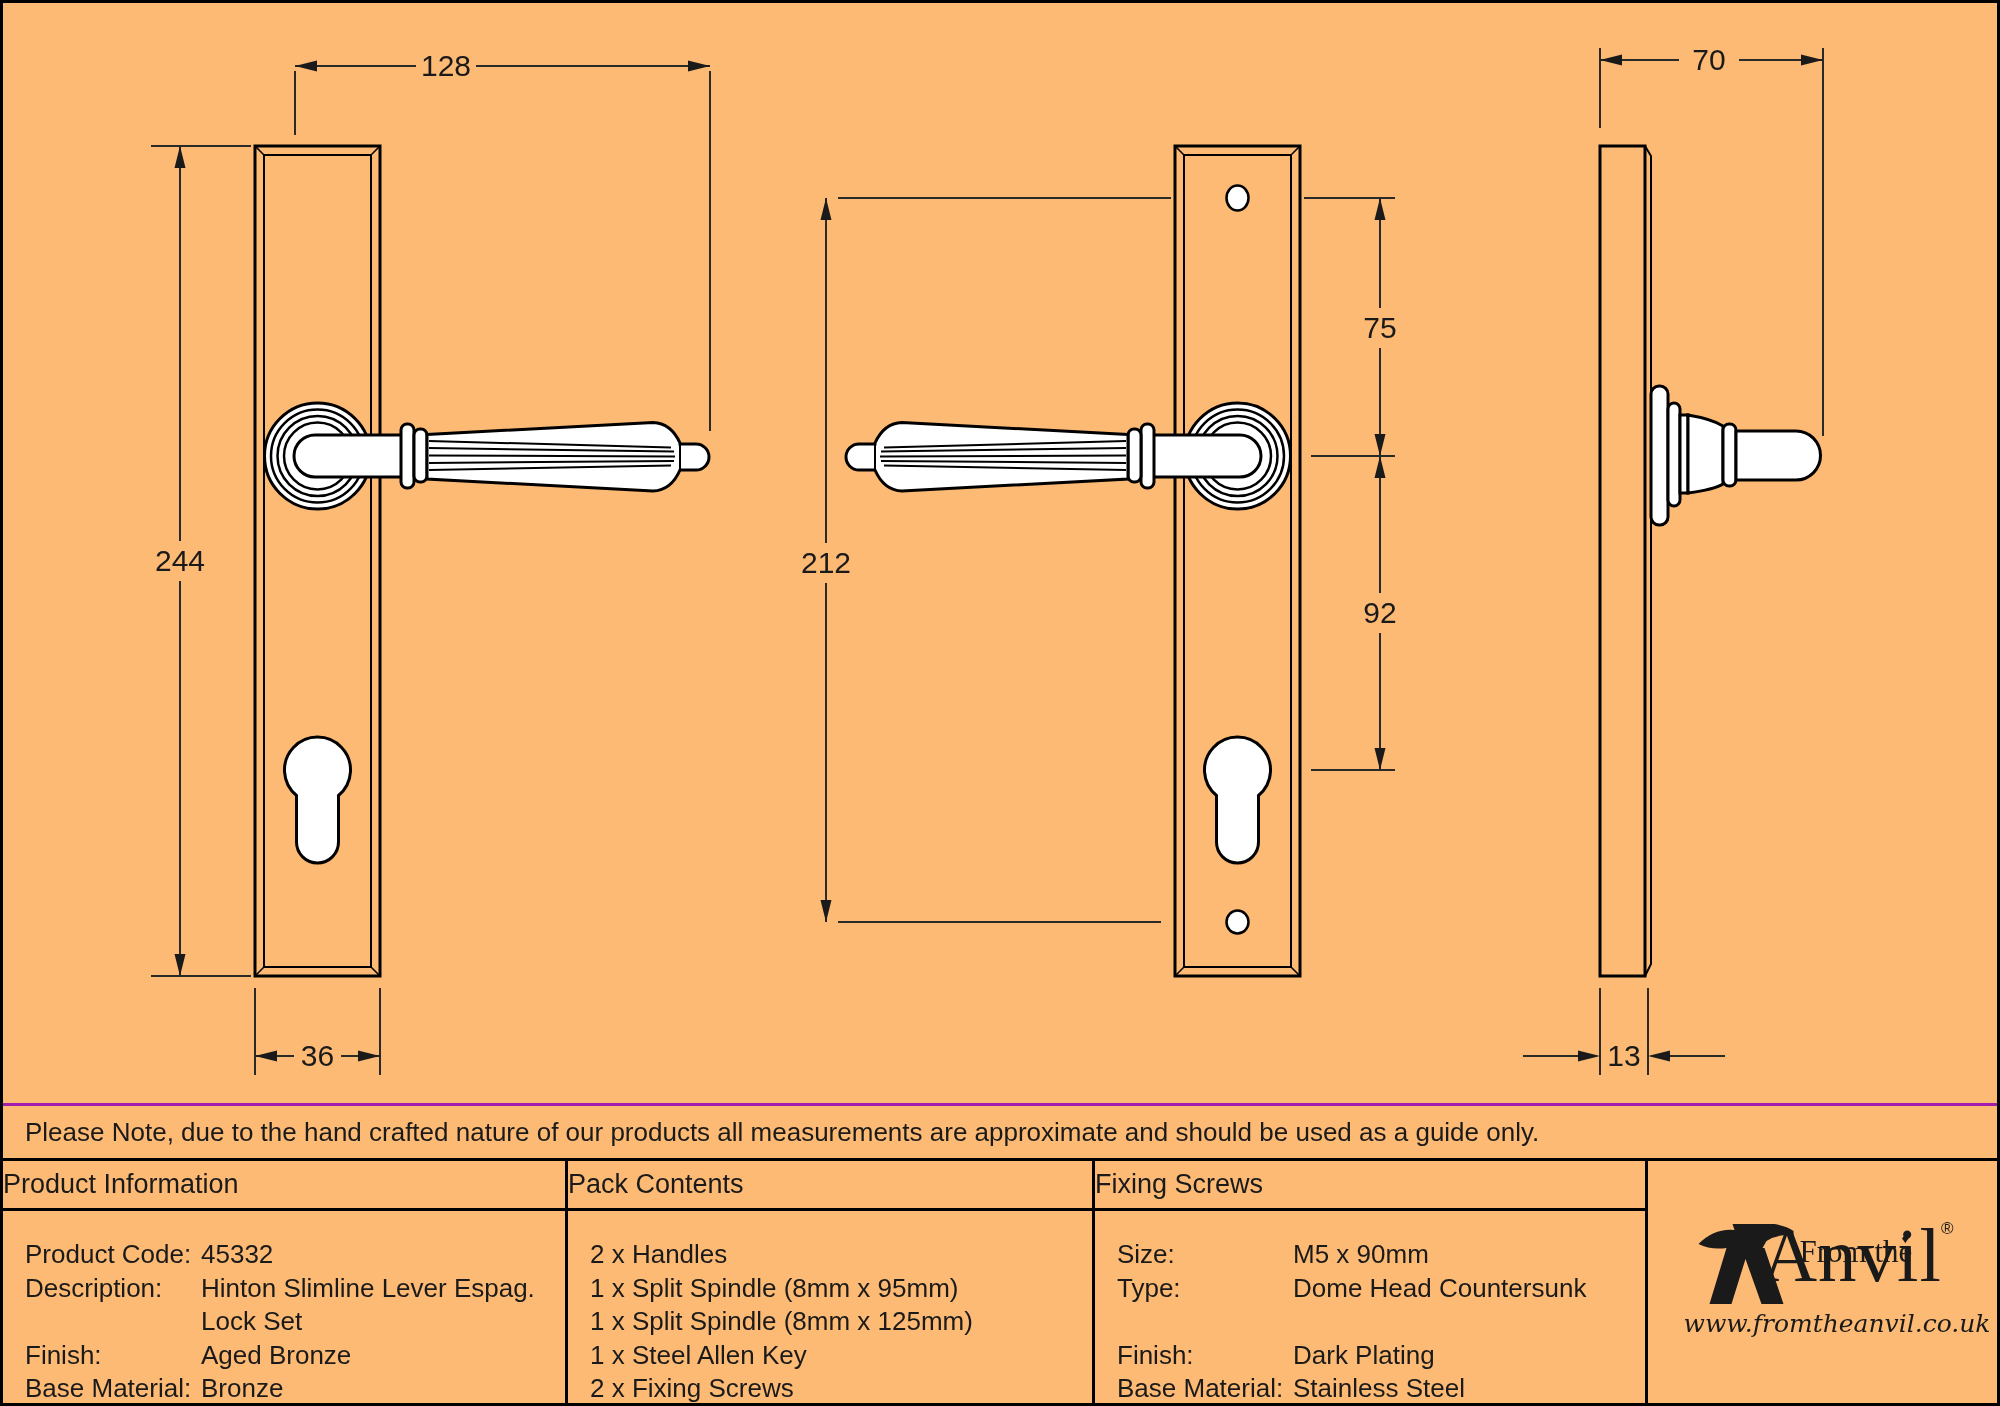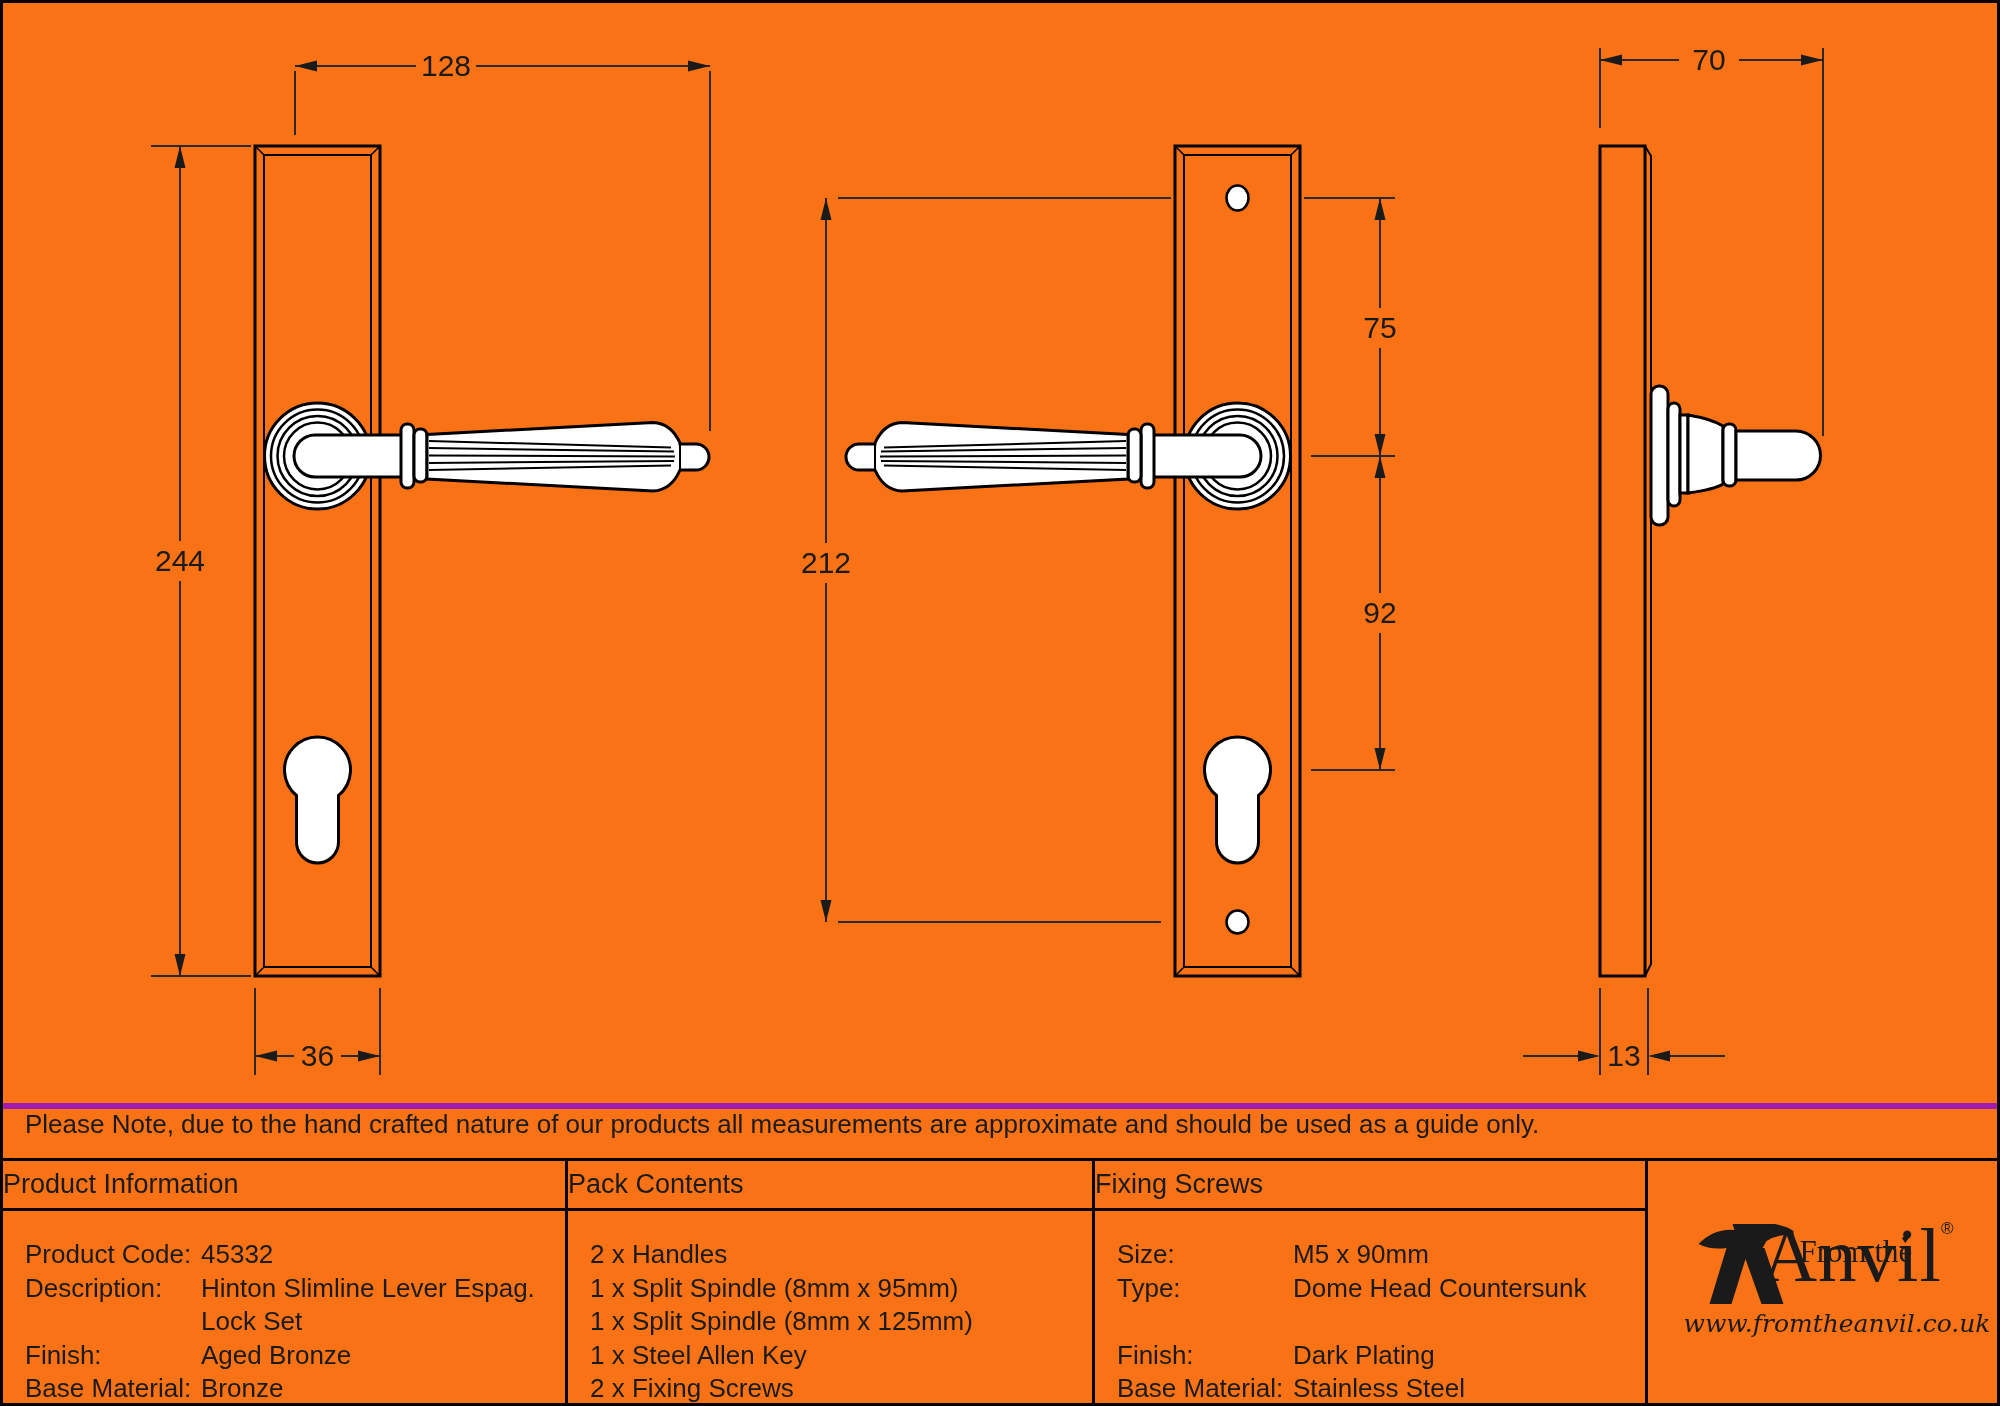--- a/index.html
+++ b/index.html
@@ -1,26 +1,26 @@
 <!DOCTYPE html>
 <html><head>
 <meta charset="utf-8">
 <style>
   html,body{margin:0;padding:0;background:#e8e8e8;}
   .sheet{
-    position:relative;width:2000px;height:1406px;background:#f97316;
+    position:relative;width:2000px;height:1406px;background:#fdba74;
     border:3px solid #000;box-sizing:border-box;overflow:hidden;
     font-family:"Liberation Sans", sans-serif;color:#1a1a1a;
   }
   .drawing-svg{position:absolute;left:0;top:0;}
   
   .note-box{
     position:absolute;left:0;right:0;top:1100px;height:58px;
-    border-top:6px solid #a21caf;border-bottom:3px solid #000;box-sizing:border-box;
-    display:flex;padding-left:22px;font-size:26px;
+    border-top:3px solid #a21caf;border-bottom:3px solid #000;box-sizing:border-box;
+    display:flex;align-items:center;padding-left:22px;font-size:26px;
   }
   .spec-table{
     position:absolute;left:0;right:0;top:1158px;bottom:0;
     display:flex;flex-direction:row;
   }
   .spec-col{position:relative;box-sizing:border-box;}
   .spec-col + .spec-col{border-left:3px solid #000;}
   .col-product{width:562px;}
   .col-pack{width:527px;}
   .col-screws{width:553px;}

